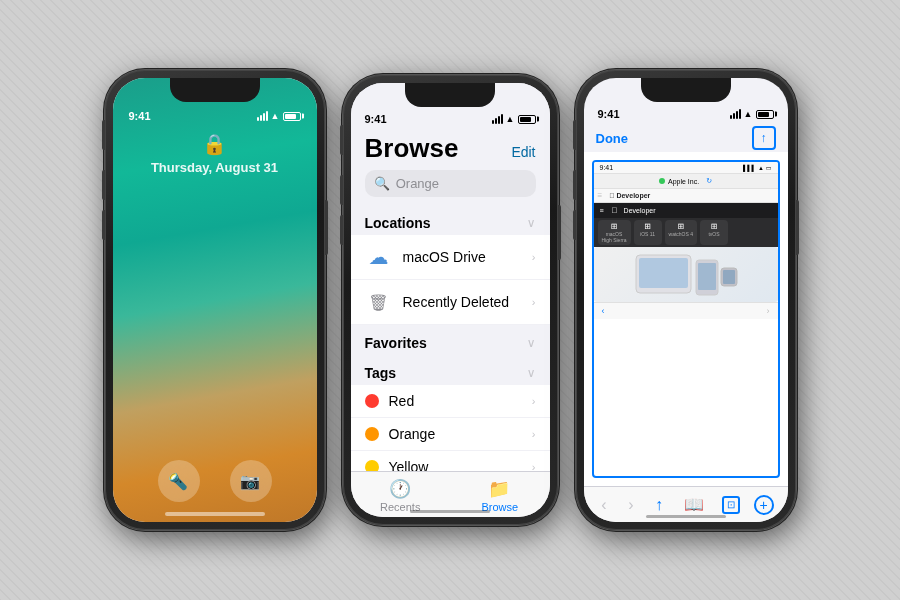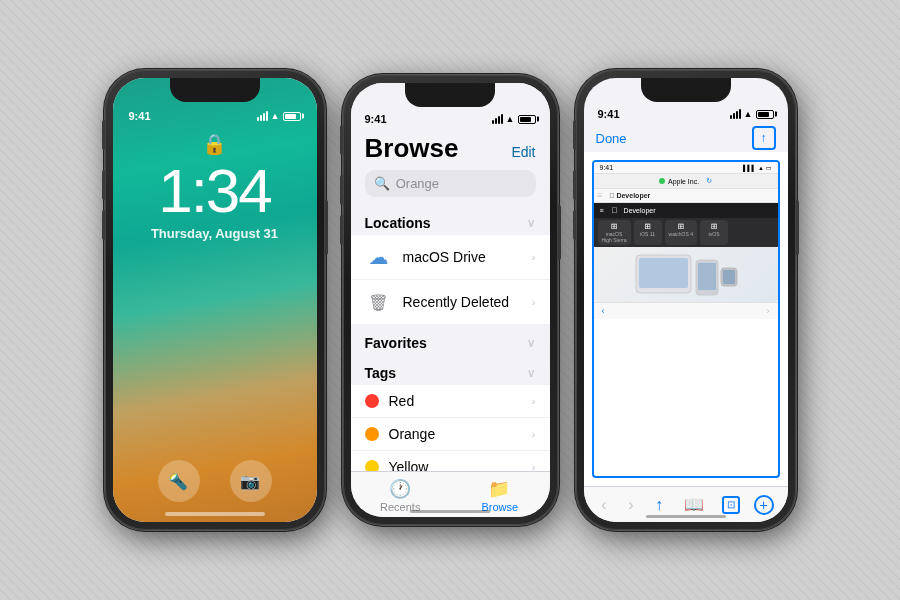--- a/index.html
+++ b/index.html
@@ -487,21 +487,20 @@
               <span style="height:8px"></span>
               <span style="height:10px"></span>
           </div>
           <span style="font-size:9px">▲</span>
           <div class="battery">
               <div class="battery-fill"></div>
             </div>
         </div>
       </div>
       <div class="lock-icon">🔒</div>
-      <div class="lock-time">1:34</div>
       <div class="lock-date">Thursday, August 31</div>
       <div class="lock-bottom">
         <div class="lock-btn">🔦</div>
         <div class="lock-btn">📷</div>
       </div>
       <div class="home-indicator"></div>
     </div>
   </div>
 </div>
 
@@ -613,21 +612,21 @@
               <span style="height:10px"></span>
           </div>
           <span style="font-size:9px">▲</span>
           <div class="battery">
               <div class="battery-fill" style="background:#000"></div>
             </div>
         </div>
       </div>
 
       <div style="display:flex; justify-content:space-between; align-items:center; padding:2px 12px; background:#f2f2f7;">
-        <span style="font-size:13px; color:#007AFF; font-weight:400;">Done</span>
+        <span style="font-size:13px; color:#007AFF; font-weight:700;">Done</span>
         <div style="width:24px;height:24px;border:2px solid #007AFF;border-radius:4px;display:flex;align-items:center;justify-content:center;">
           <span style="font-size:12px;color:#007AFF;">↑</span>
         </div>
       </div>
 
       <div class="safari-content">
         <div class="webpage-frame">
 
           <div class="webpage-status-bar">
             <span>9:41</span>

